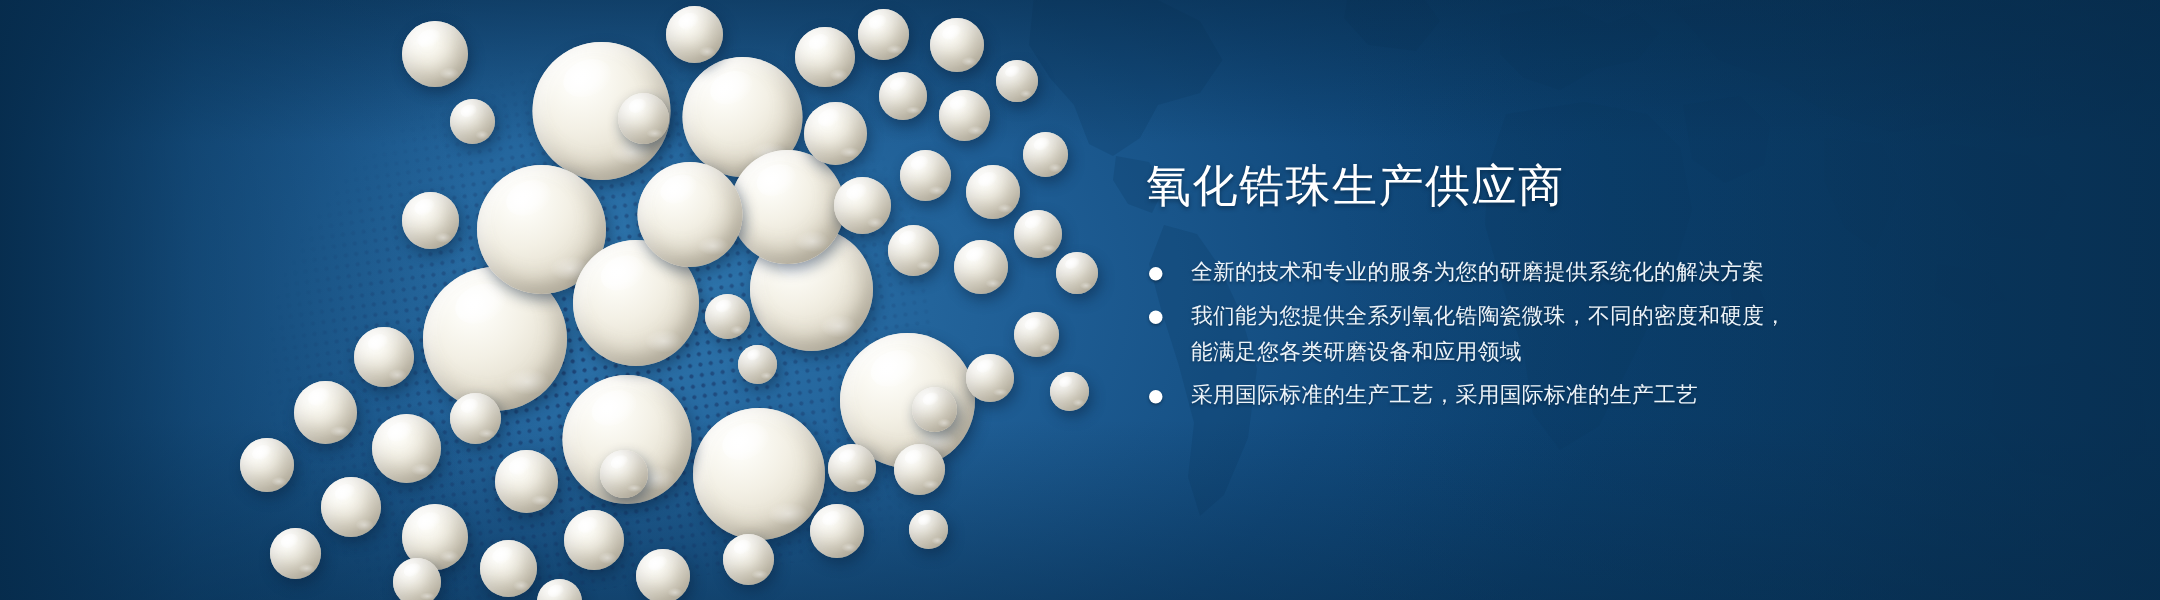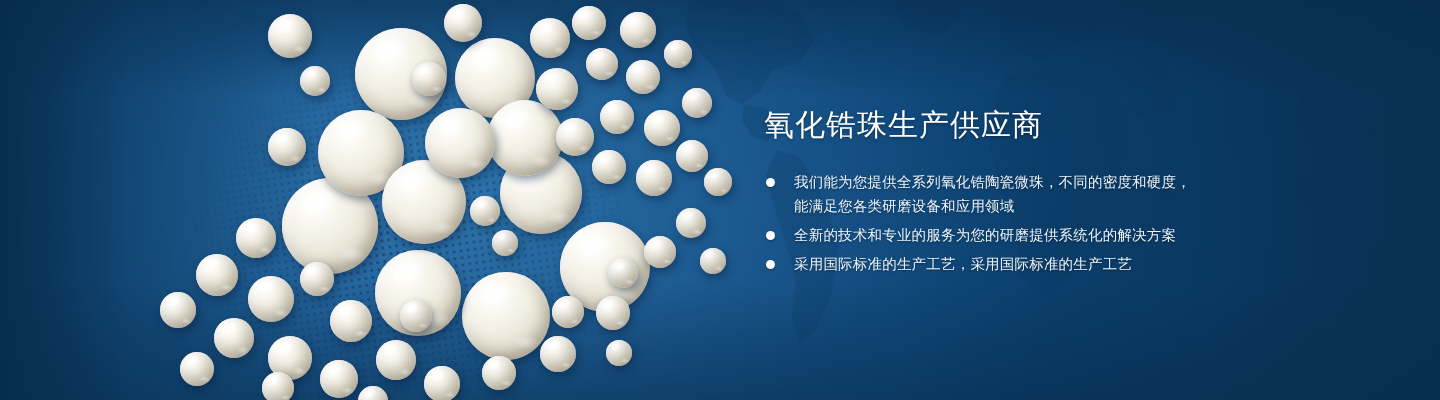--- a/index.html
+++ b/index.html
@@ -231,26 +231,26 @@
       <div class="bead" style="left: 358px; top: 386px; width: 30px; height: 30px; z-index: 170;"></div>
       <div class="bead" style="left: 606px; top: 340px; width: 26px; height: 26px; z-index: 174;"></div>
     </div>
 
   <div class="copy">
     <h1 class="headline">氧化锆珠生产供应商</h1>
 
     <ul class="bullets">
       <li class="bullet">
         <span class="dot"></span>
-        <span class="line">我们能为您提供全系列氧化锆陶瓷微珠，不同的密度和硬度，</span>
-        <span class="line">能满足您各类研磨设备和应用领域</span>
+        <span class="line">全新的技术和专业的服务为您的研磨提供系统化的解决方案</span>
       </li>
       <li class="bullet">
         <span class="dot"></span>
-        <span class="line">全新的技术和专业的服务为您的研磨提供系统化的解决方案</span>
+        <span class="line">我们能为您提供全系列氧化锆陶瓷微珠，不同的密度和硬度，</span>
+        <span class="line">能满足您各类研磨设备和应用领域</span>
       </li>
       <li class="bullet">
         <span class="dot"></span>
         <span class="line">采用国际标准的生产工艺，采用国际标准的生产工艺</span>
       </li>
     </ul>
   </div>
 
 </div>
 

